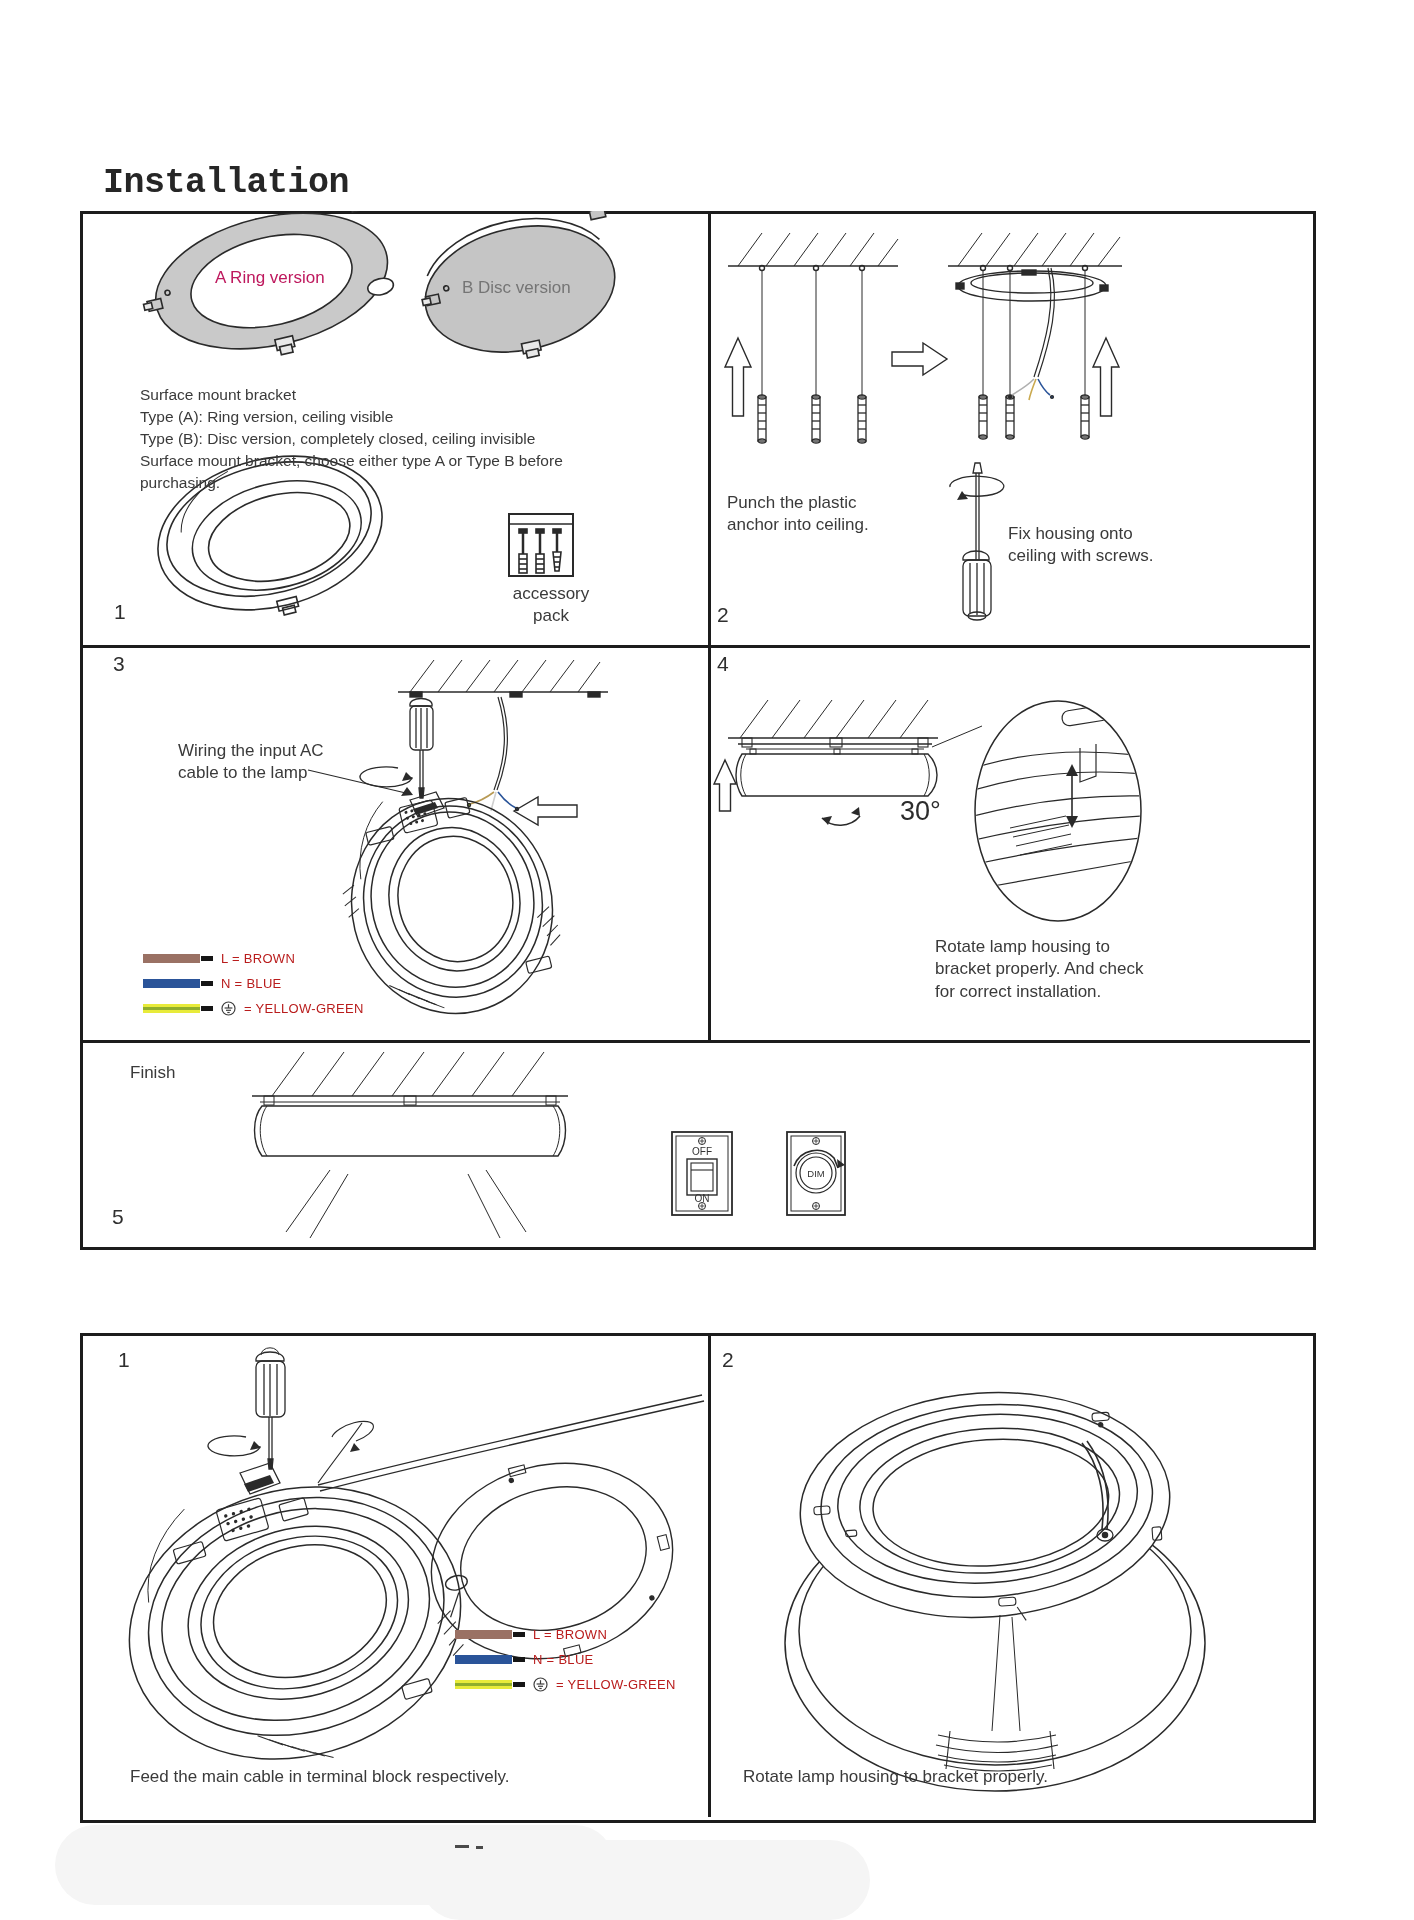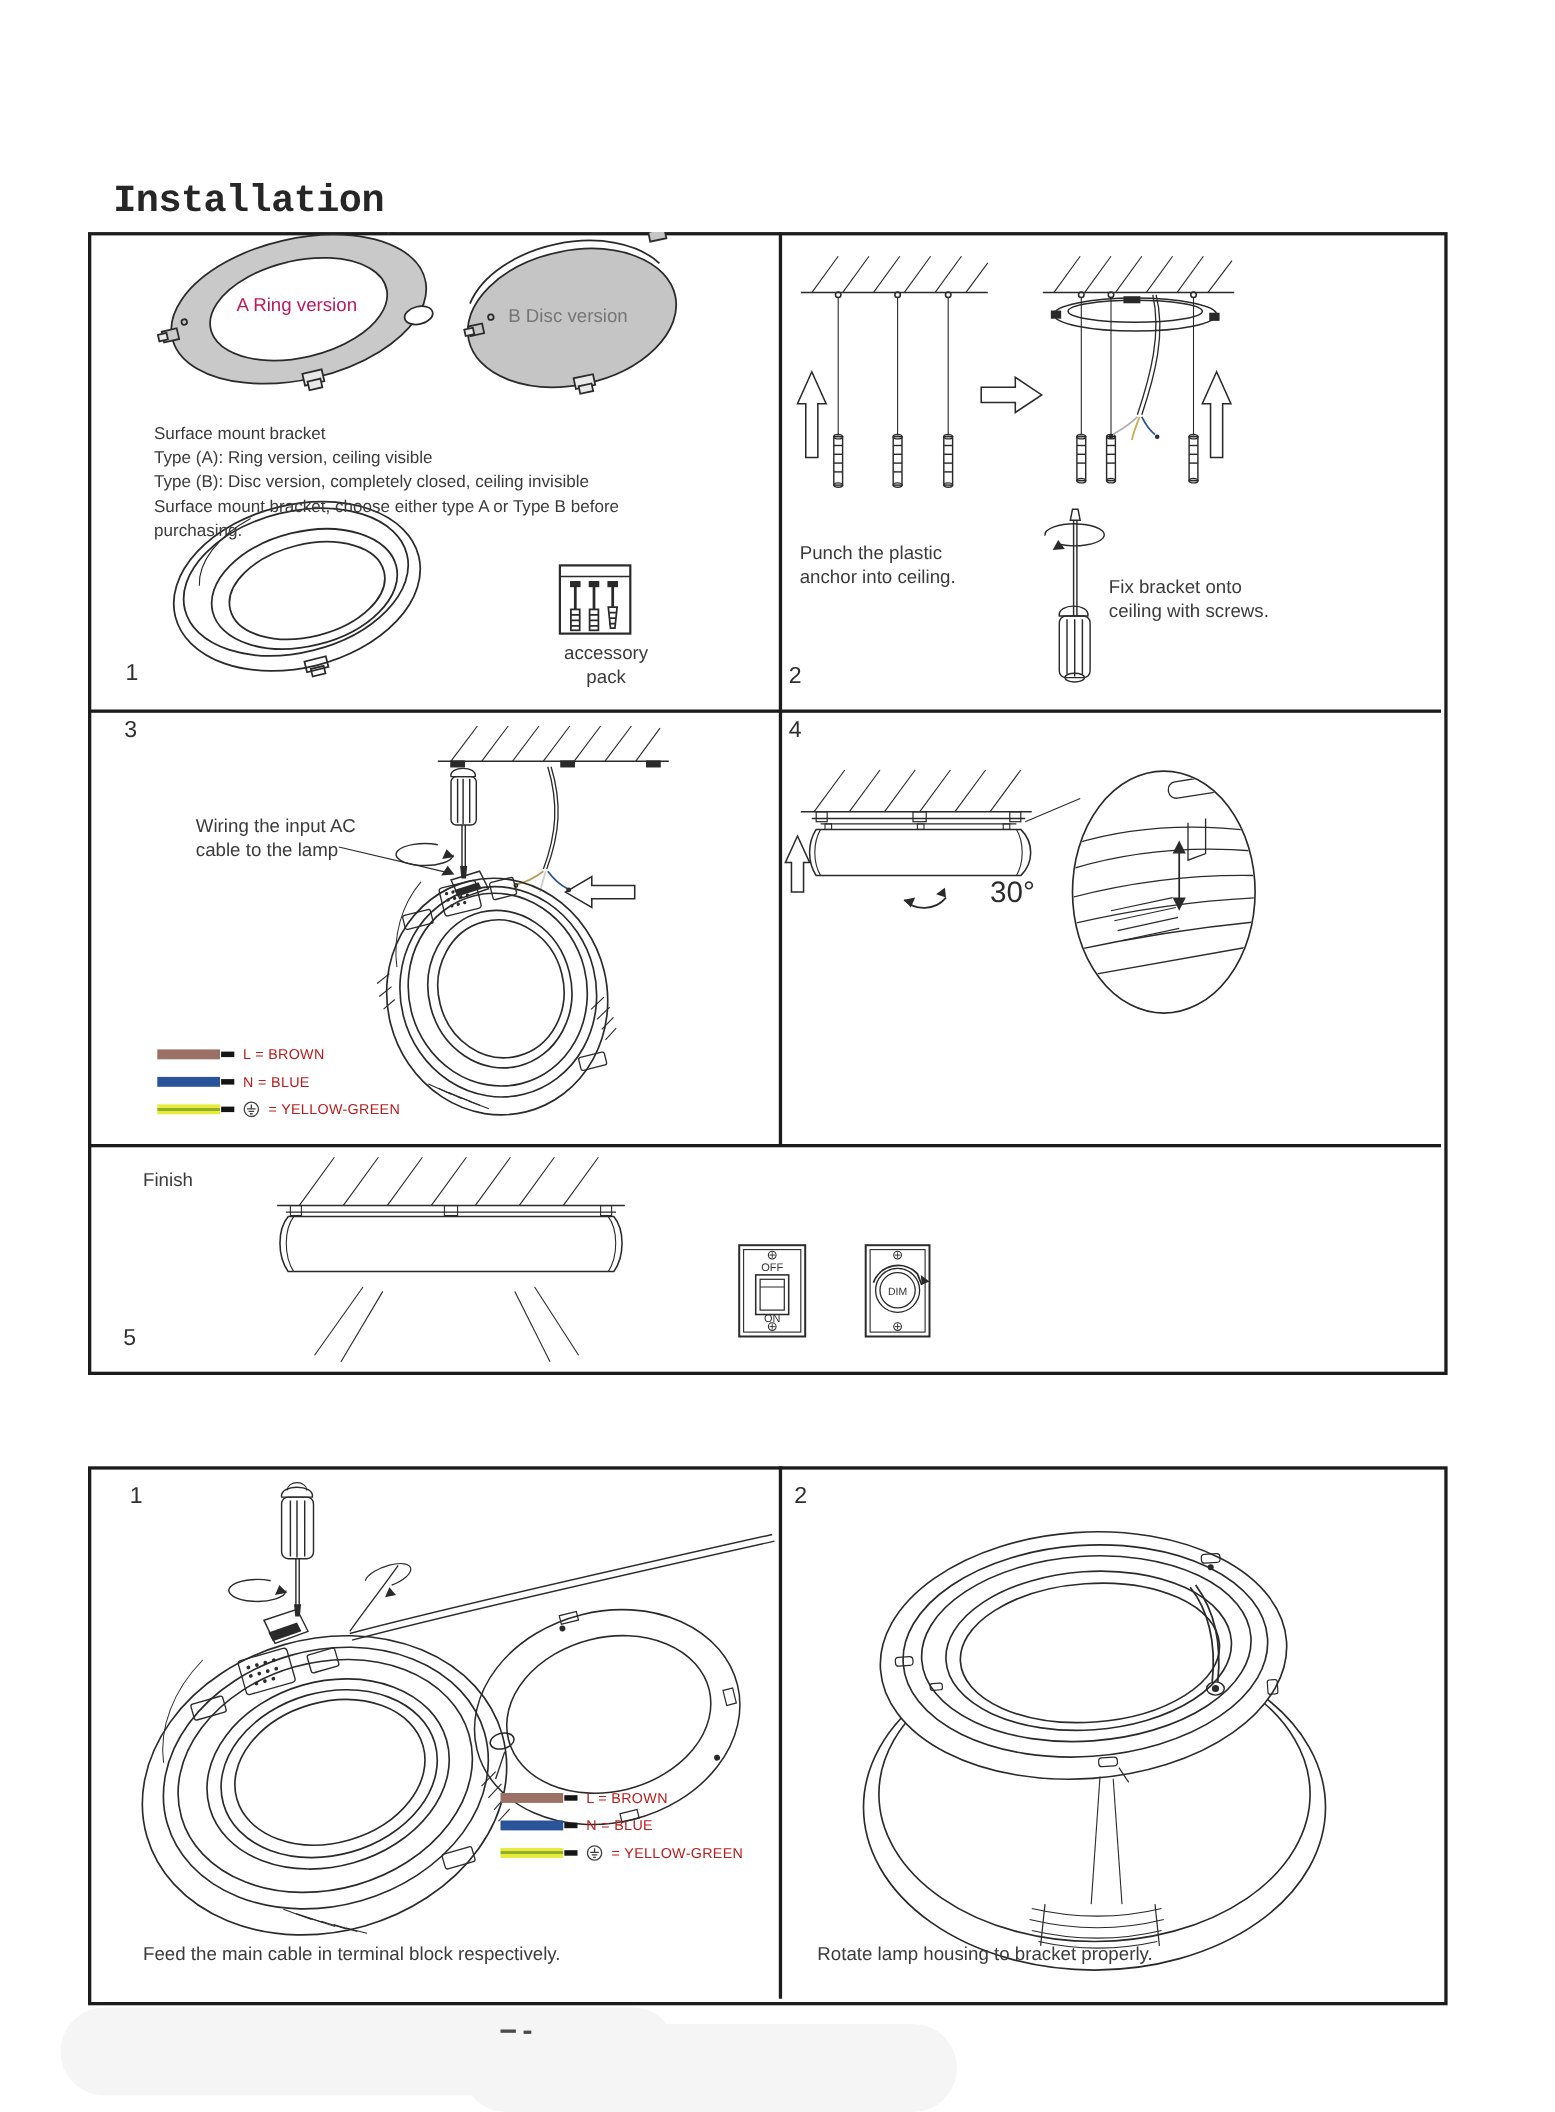--- a/index.html
+++ b/index.html
@@ -237,21 +237,21 @@
       <path d="M253,349 c-2,-12 28,-12 26,0 Z"></path>
       <rect x="253" y="349" width="28" height="56" rx="6"></rect>
       <line x1="260" y1="352" x2="260" y2="402"></line>
           <line x1="267" y1="352" x2="267" y2="404"></line>
           <line x1="274" y1="352" x2="274" y2="402"></line>
       <ellipse cx="267" cy="405" rx="9" ry="4"></ellipse>
     </g>
   </g>
 </svg>
 <div class="abs cap" style="left:727px;top:492px;width:180px;">Punch the plastic anchor into ceiling.</div>
-<div class="abs cap" style="left:1008px;top:523px;width:168px;">Fix bracket onto ceiling with screws.</div>
+<div class="abs cap" style="left:1008px;top:523px;width:168px;">Fix housing onto ceiling with screws.</div>
 <div class="abs panel-num" style="left:717px;top:603px;">2</div>
 
 <svg class="abs" style="left:80px;top:648px;" width="628" height="392" viewBox="0 0 628 392">
   <g stroke="#2a2a2a" stroke-width="1.4" fill="none">
 
     <line x1="318" y1="44" x2="528" y2="44"></line>
     <g stroke-width="1">
       <line x1="330" y1="44" x2="354" y2="12"></line>
           <line x1="358" y1="44" x2="382" y2="12"></line>
       <line x1="386" y1="44" x2="410" y2="12"></line>
@@ -423,20 +423,21 @@
       <line x1="362" y1="126" x2="362" y2="170" stroke-width="1.6"></line>
       <path d="M362,116 l6,12 l-12,0 Z" fill="#2a2a2a" stroke="none"></path>
       <path d="M362,180 l6,-12 l-12,0 Z" fill="#2a2a2a" stroke="none"></path>
     </g>
 
     <line x1="222" y1="99" x2="272" y2="78" stroke-width="1"></line>
   </g>
 </svg>
 <div class="abs panel-num" style="left:717px;top:652px;">4</div>
 <div class="abs" style="left:900px;top:796px;font-size:27px;color:#2c2c2c;">30°</div>
+<div class="abs cap" style="left:935px;top:936px;width:212px;">Rotate lamp housing to bracket properly. And check for correct installation.</div>
 
 <svg class="abs" style="left:80px;top:1040px;" width="1230" height="204" viewBox="0 0 1230 204">
   <g stroke="#2a2a2a" stroke-width="1.4" fill="none">
 
     <line x1="172" y1="56" x2="488" y2="56"></line>
     <g stroke-width="1">
       <line x1="192" y1="56" x2="224" y2="12"></line>
           <line x1="232" y1="56" x2="264" y2="12"></line>
       <line x1="272" y1="56" x2="304" y2="12"></line>
           <line x1="312" y1="56" x2="344" y2="12"></line>

